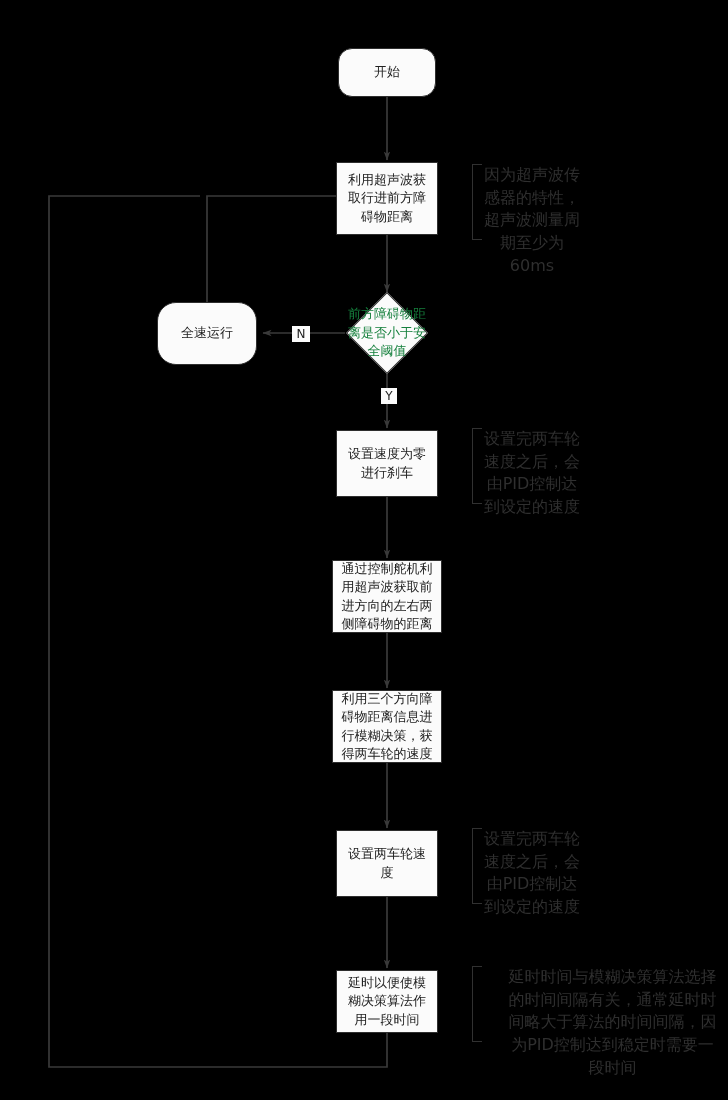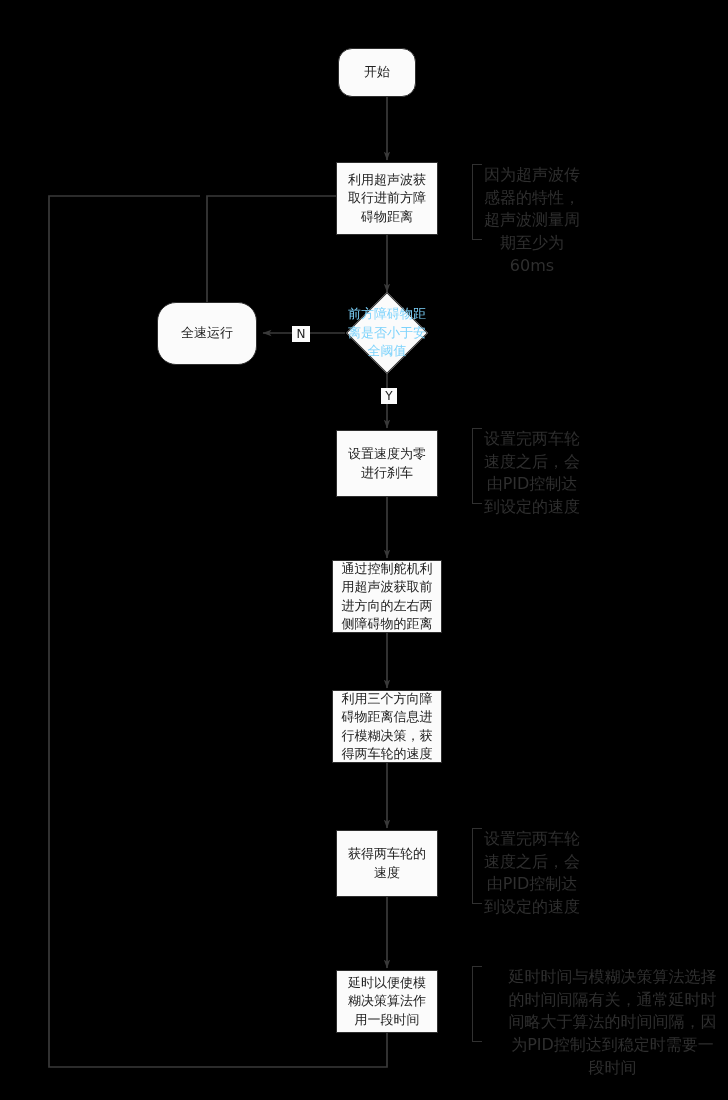--- a/index.html
+++ b/index.html
@@ -34,21 +34,21 @@
     line-height: 1.42;
     padding: 2px 6px;
     z-index: 5;
   }
   .node.terminal {
     border-radius: 14px;
   }
   .node.decision {
     background: transparent;
     border: none;
-    color: #7dd3fc;
+    color: #15803d;
     z-index: 6;
   }
   .diamond-shape {
     position: absolute;
     background: #fbfbfb;
     border: 1.6px solid #2e2e2e;
     box-sizing: border-box;
     transform: rotate(45deg);
     z-index: 4;
   }
@@ -108,21 +108,21 @@
     <path d="M387,633 L387,688" marker-end="url(#arrow)"></path>
 
     <path d="M387,763 L387,828" marker-end="url(#arrow)"></path>
 
     <path d="M387,897 L387,968" marker-end="url(#arrow)"></path>
 
     <path d="M387,1033 L387,1067 L49,1067 L49,196 L200,196"></path>
   </g>
 </svg>
 
-<div class="node terminal" style="left:338px; top:48px; width:78px; height:49px;">
+<div class="node terminal" style="left:338px; top:48px; width:98px; height:49px;">
   <span>开始</span>
 </div>
 
 <div class="node" style="left:336px; top:162px; width:102px; height:73px;">
   <span>利用超声波获取行进前方障碍物距离</span>
 </div>
 
 <div class="diamond-shape" style="left:358px; top:304px; width:58px; height:58px;"></div>
 <div class="node decision" style="left:341px; top:304px; width:92px; height:58px;">
   <span>前方障碍物距离是否小于安全阈值</span>
@@ -138,21 +138,21 @@
 
 <div class="node" style="left:332px; top:560px; width:110px; height:73px;">
   <span>通过控制舵机利用超声波获取前进方向的左右两侧障碍物的距离</span>
 </div>
 
 <div class="node" style="left:332px; top:690px; width:110px; height:73px;text-align:center;">
   <span>利用三个方向障碍物距离信息进行模糊决策，获得两车轮的速度</span>
 </div>
 
 <div class="node" style="left:336px; top:830px; width:102px; height:67px;">
-  <span>获得两车轮的速度</span>
+  <span>设置两车轮速度</span>
 </div>
 
 <div class="node" style="left:336px; top:970px; width:102px; height:63px;">
   <span>延时以便使模糊决策算法作用一段时间</span>
 </div>
 
 <div class="edge-label" style="left:292px; top:326px; width:14px;">N</div>
 <div class="edge-label" style="left:381px; top:388px; width:12px;">Y</div>
 
 <div class="note-bracket" style="left:472px; top:164px; height:76px;"></div>

